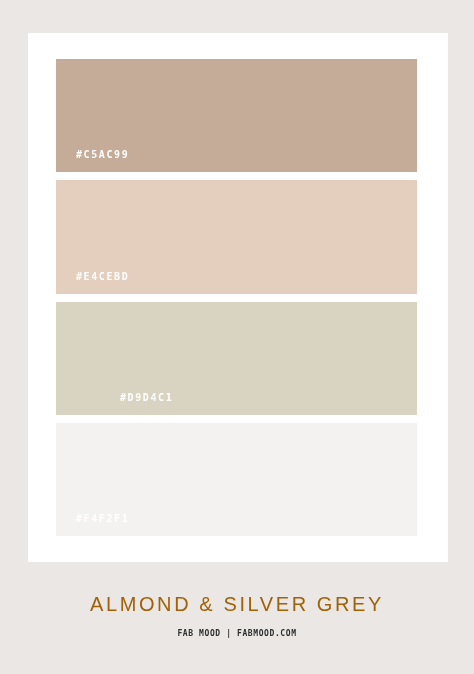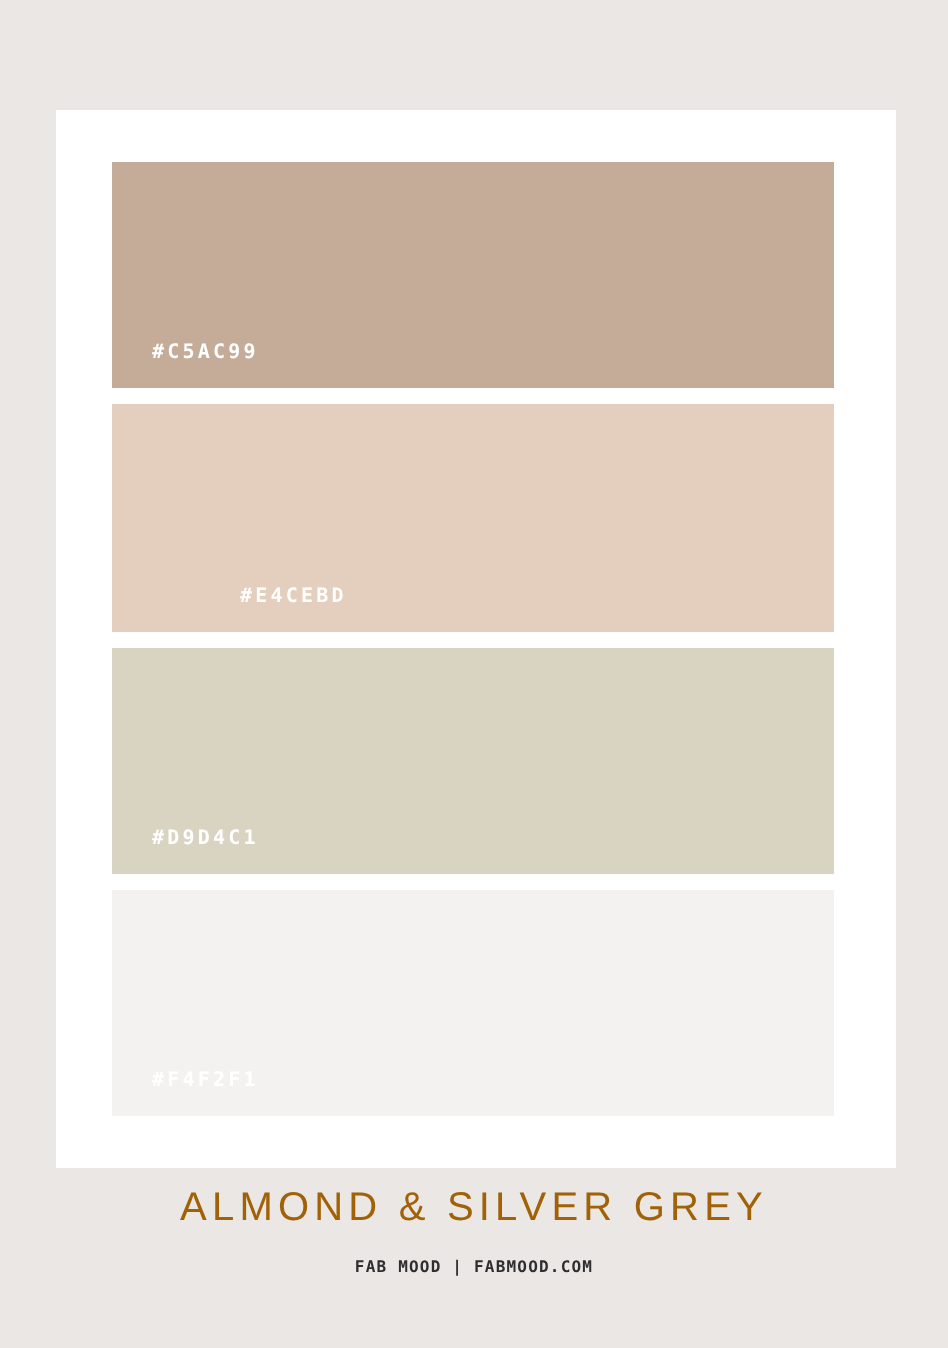--- a/index.html
+++ b/index.html
@@ -15,21 +15,21 @@
   }
   .poster {
     position: relative;
     width: 474px;
     height: 674px;
     background: #eae7e5;
   }
   .card {
     position: absolute;
     left: 28px;
-    top: 55px;
+    top: 33px;
     width: 420px;
     height: 529px;
     background: #ffffff;
     box-sizing: border-box;
   }
   .swatch-stack {
     position: absolute;
     left: 28px;
     top: 26px;
     width: 361px;
@@ -89,25 +89,25 @@
   <div class="card" style="background: rgb(255, 255, 255);">
 
     <div class="swatch-stack">
 
       <div class="swatch" style="background: rgb(197, 172, 153);">
         <span class="swatch-label">#C5AC99</span>
       </div>
 
 
 
-      <div class="swatch" style="background: rgb(228, 206, 189); padding-left: 44px;">
+      <div class="swatch" style="background: rgb(228, 206, 189);">
         <span class="swatch-label">#E4CEBD</span>
       </div>
 
-      <div class="swatch" style="background: rgb(217, 212, 193);">
+      <div class="swatch" style="background: rgb(217, 212, 193); padding-left: 44px;">
         <span class="swatch-label">#D9D4C1</span>
       </div>
 
       <div class="swatch" style="background: rgb(244, 242, 241);">
         <span class="swatch-label">#F4F2F1</span>
       </div>
 
     </div>
   </div>
 

